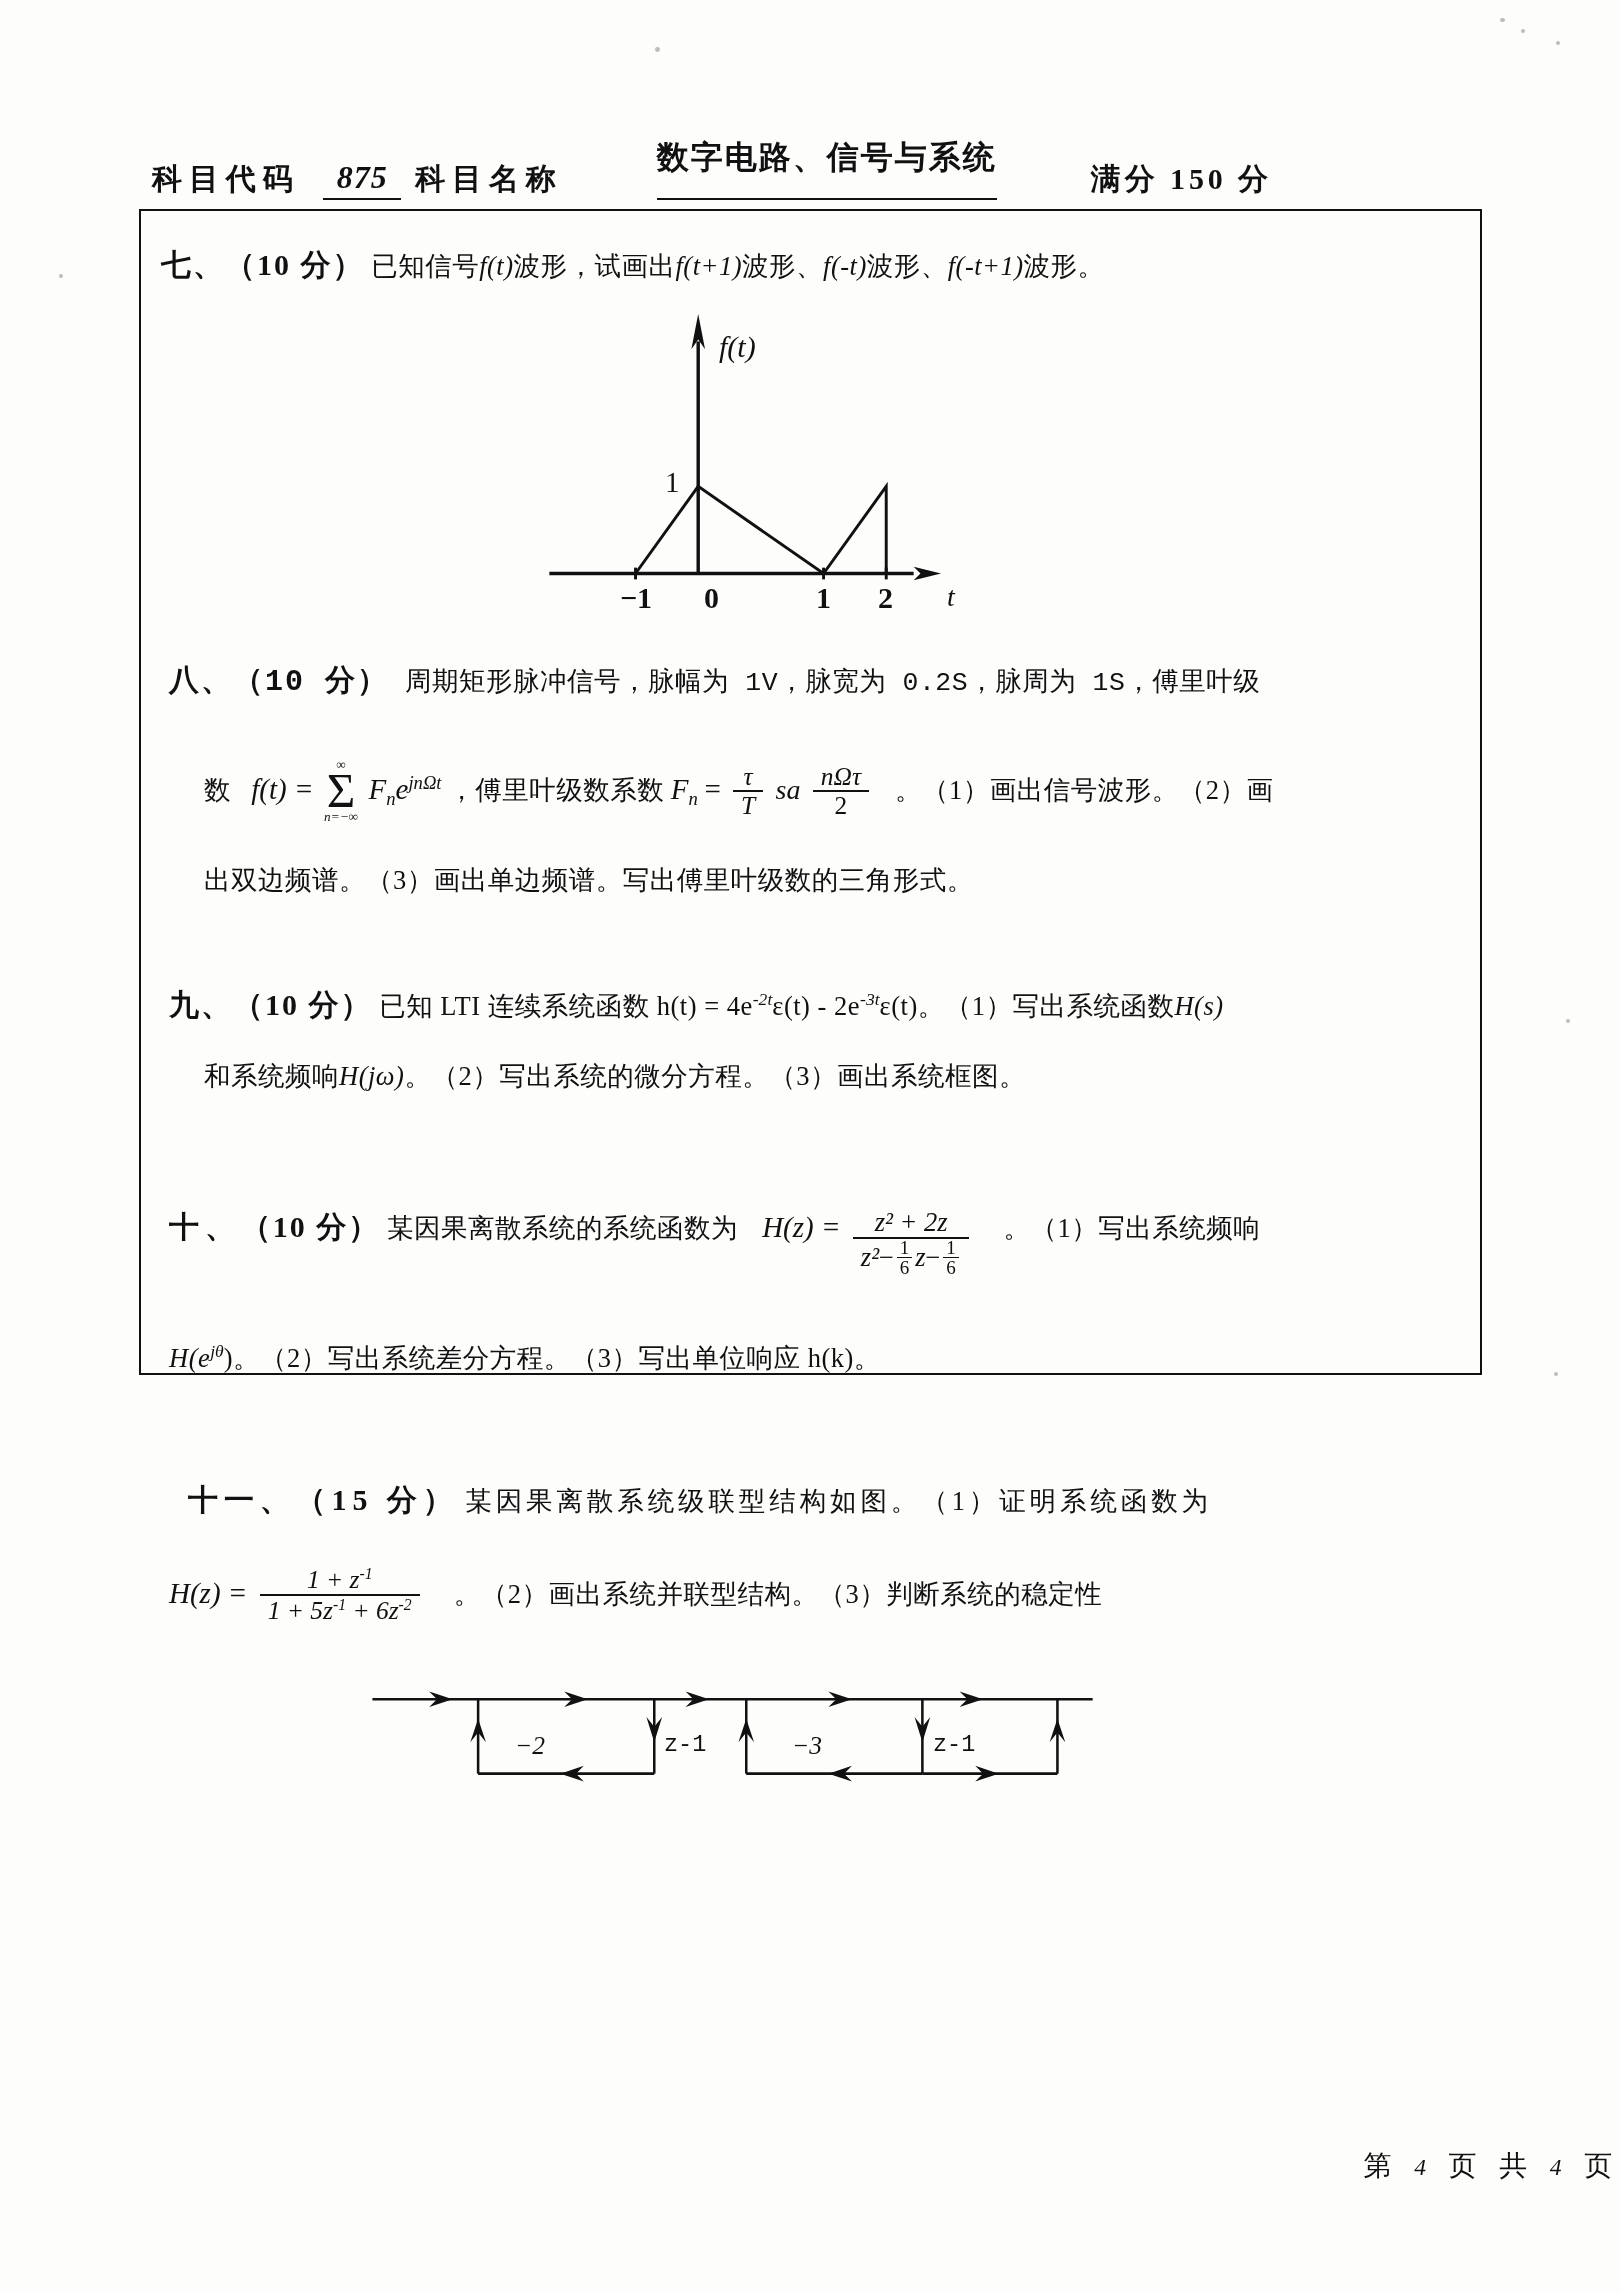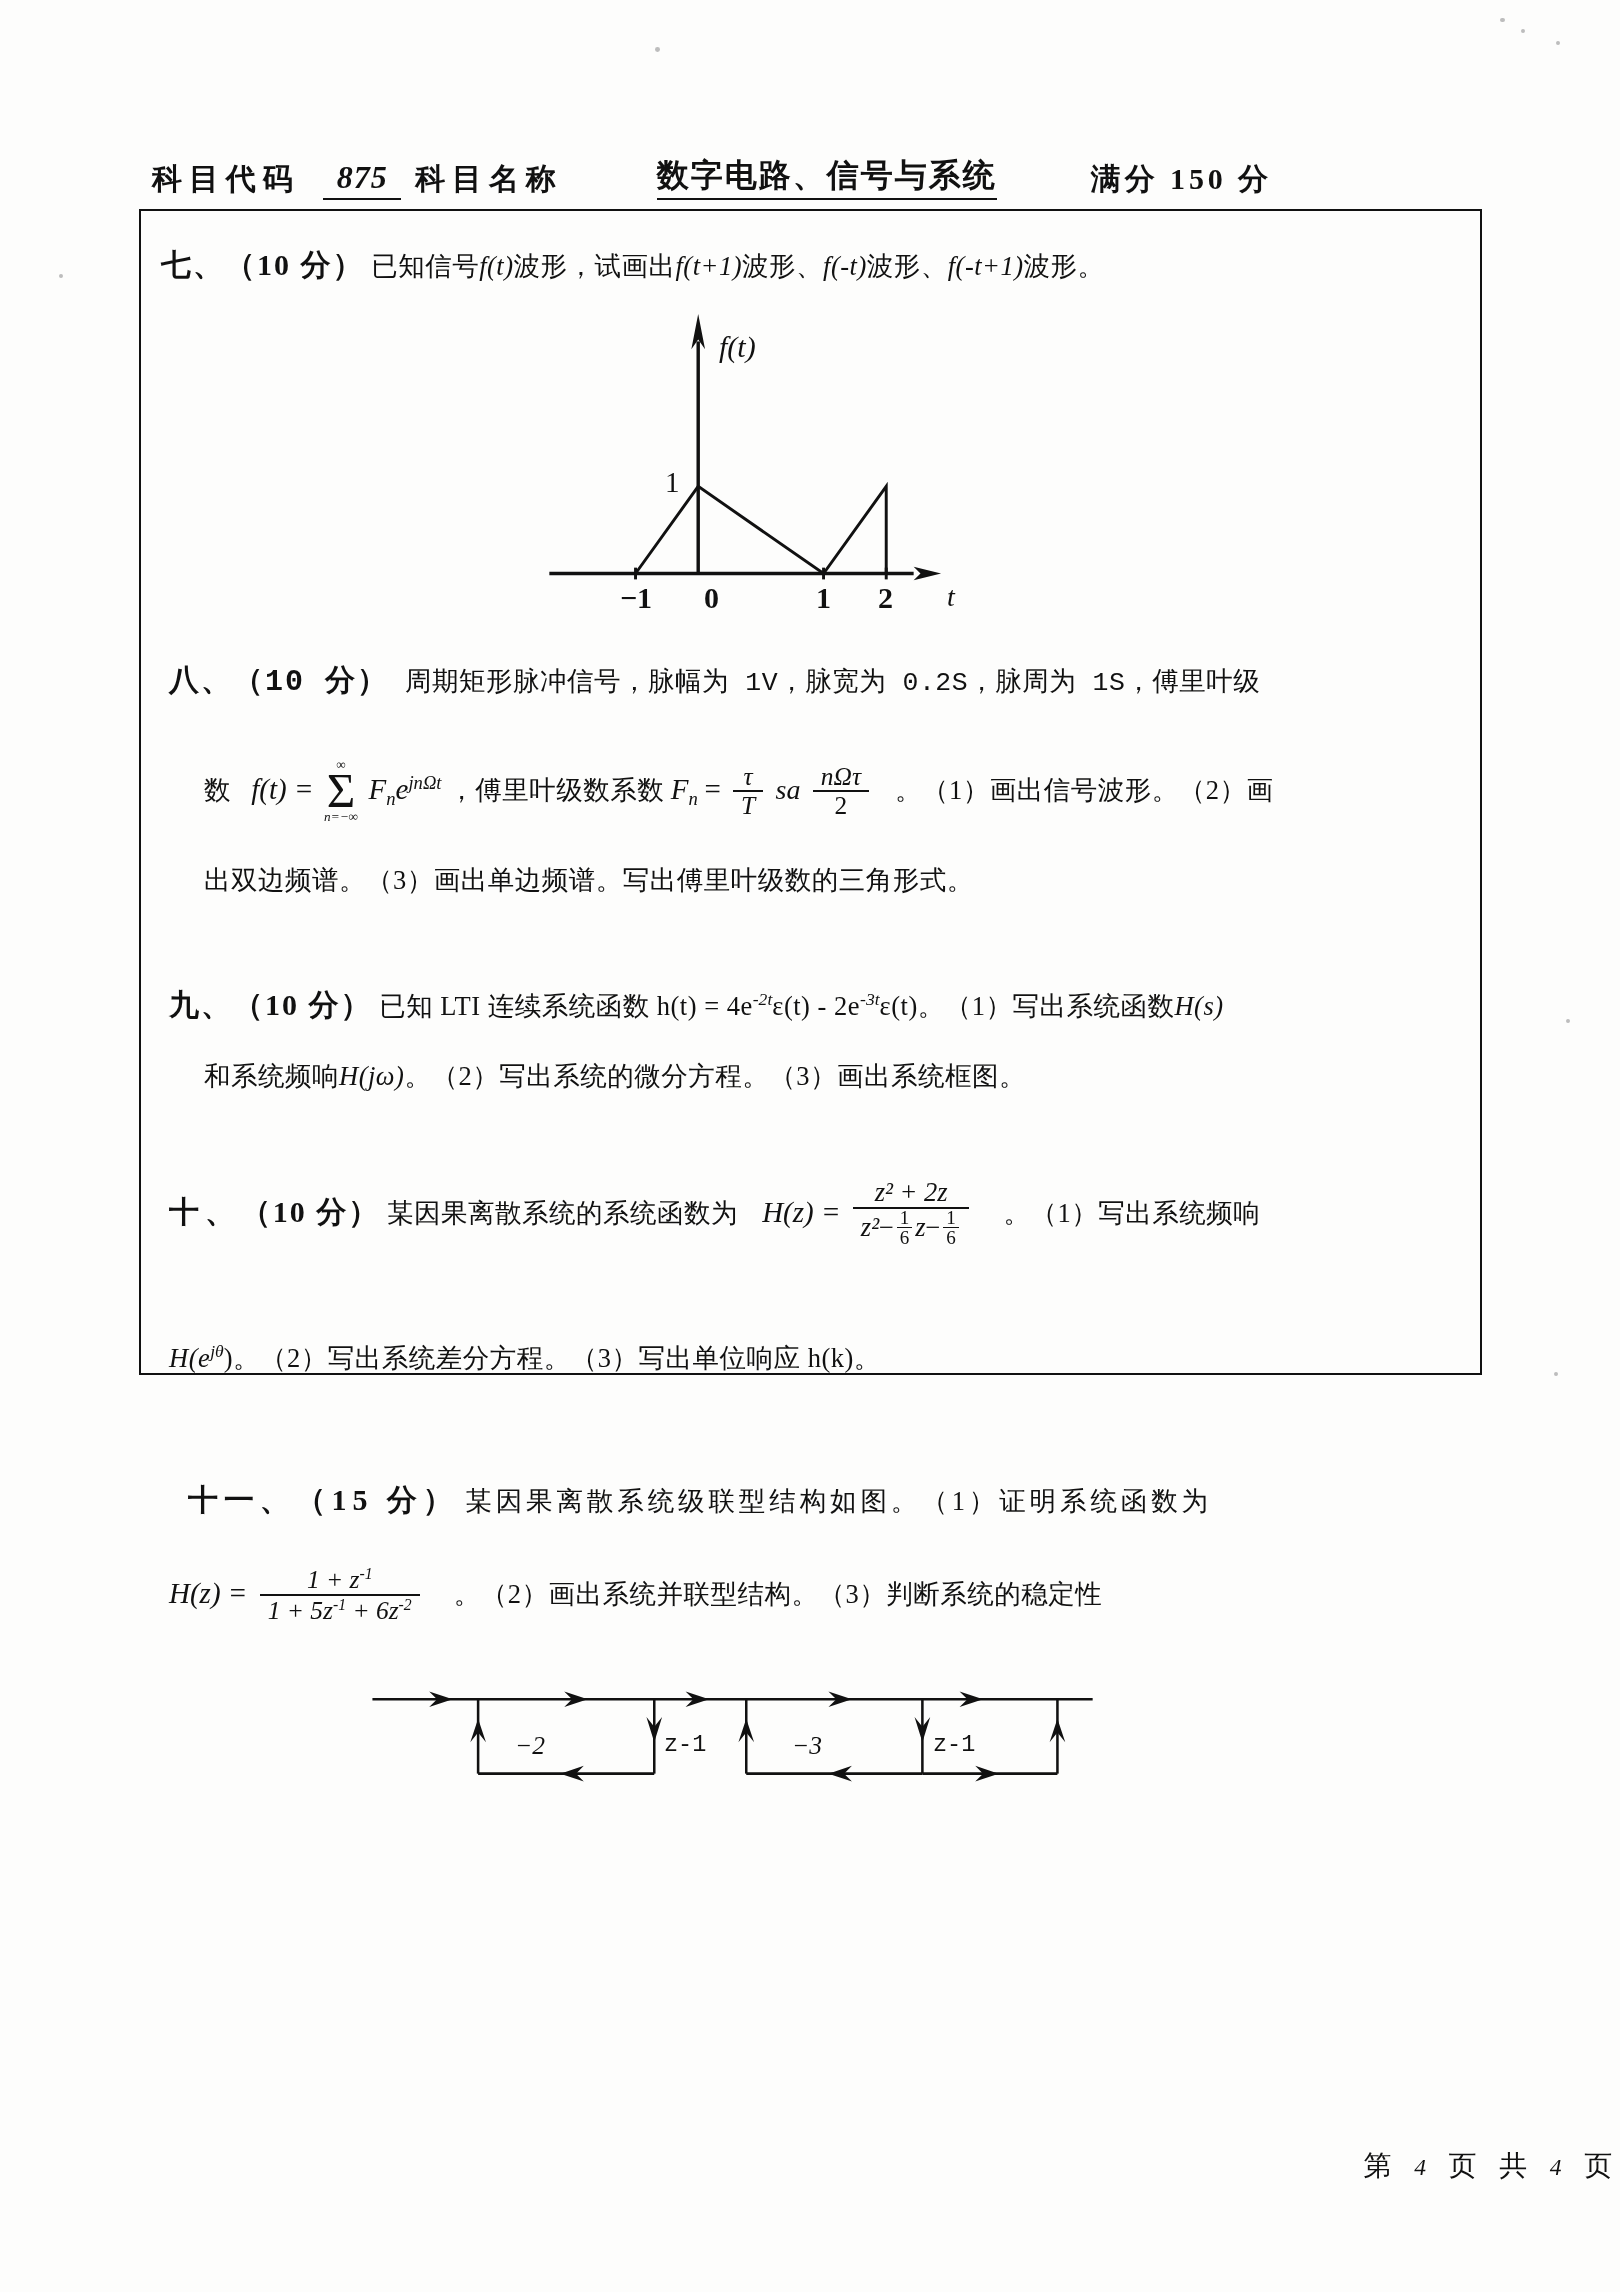--- a/index.html
+++ b/index.html
@@ -41,21 +41,21 @@
   .hdr-code {
     margin: 0 13.7px 0 23.5px;
     padding: 0 13.7px 2px 13.7px;
     border-bottom: 2.9px solid #111;
     font-style: italic;
     font-size: 32px;
     letter-spacing: 1px;
   }
   .hdr-title {
     margin-left: 94px;
-    padding-bottom: 0;
+    padding-bottom: 18px;
     border-bottom: 2.9px solid #111;
     font-size: 32px;
     letter-spacing: 2px;
   }
   .hdr-score {
     margin-left: 94px;
     letter-spacing: 3.9px;
   }
 
   
@@ -221,21 +221,21 @@
     <span class="body-cn">已知 LTI 连续系统函数 h(t) = 4e</span><span class="mi" style="font-size:17.6px;vertical-align:super;">-2t</span><span class="body-cn">ε(t) - 2e</span><span class="mi" style="font-size:17.6px;vertical-align:super;">-3t</span><span class="body-cn">ε(t)。（1）写出系统函数</span><span class="mi body-cn">H(s)</span>
   </div>
   <div class="line" style="left:204px;top:1063px;">
     <span class="body-cn">和系统频响</span><span class="mi body-cn">H(jω)</span><span class="body-cn">。（2）写出系统的微分方程。（3）画出系统框图。</span>
   </div>
 
   <div class="line" style="left:169px;top:1181px;">
     <span class="qnum spaced">十、</span><span class="qnum">（10 分）</span>
     <span class="body-cn">某因果离散系统的系统函数为</span>
     <span class="mi" style="font-size:29px;margin-left:17.6px;">H(z) =</span>
-    <span class="frac" style="font-size:1.0em;">
+    <span class="frac" style="font-size:1.0em;margin-top:30px;">
       <span class="num mi">z² + 2z</span>
       <span class="den">
         <span class="mi">z²</span><span>−</span><span class="frac small"><span class="num">1</span><span class="den">6</span></span><span class="mi">z</span><span>−</span><span class="frac small"><span class="num">1</span><span class="den">6</span></span>
       </span>
     </span>
     <span class="body-cn" style="margin-left:21.6px;">。（1）写出系统频响</span>
   </div>
   <div class="line" style="left:169px;top:1343px;">
     <span class="mi body-cn">H(e</span><span class="mi" style="font-size:17.6px;vertical-align:super;">jθ</span><span class="body-cn">)</span><span class="body-cn">。（2）写出系统差分方程。（3）写出单位响应 h(k)。</span>
   </div>

